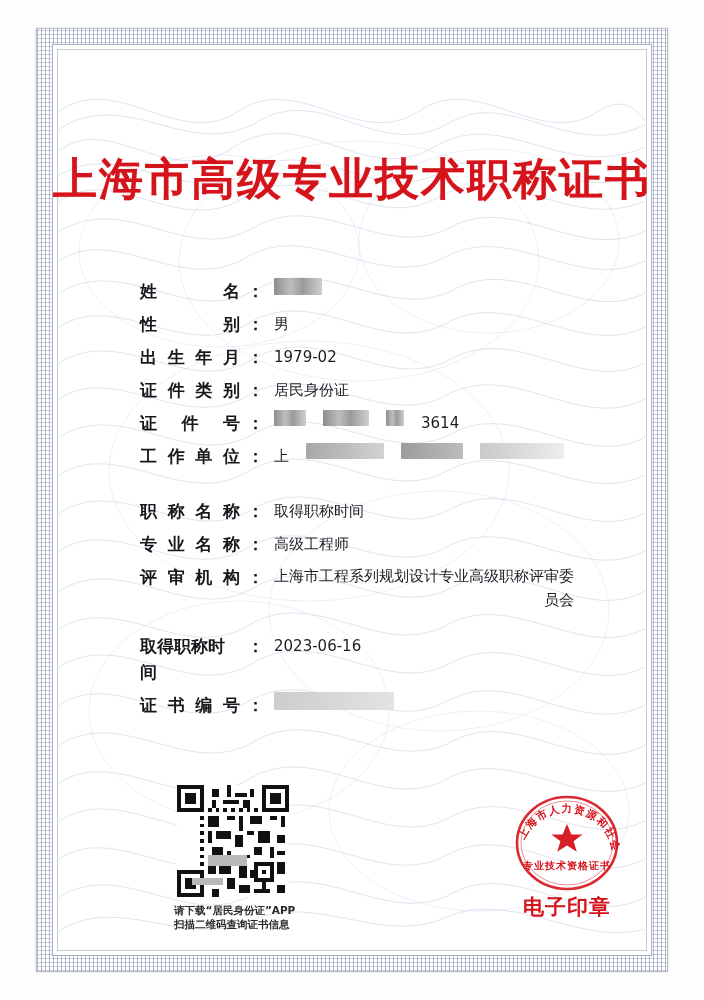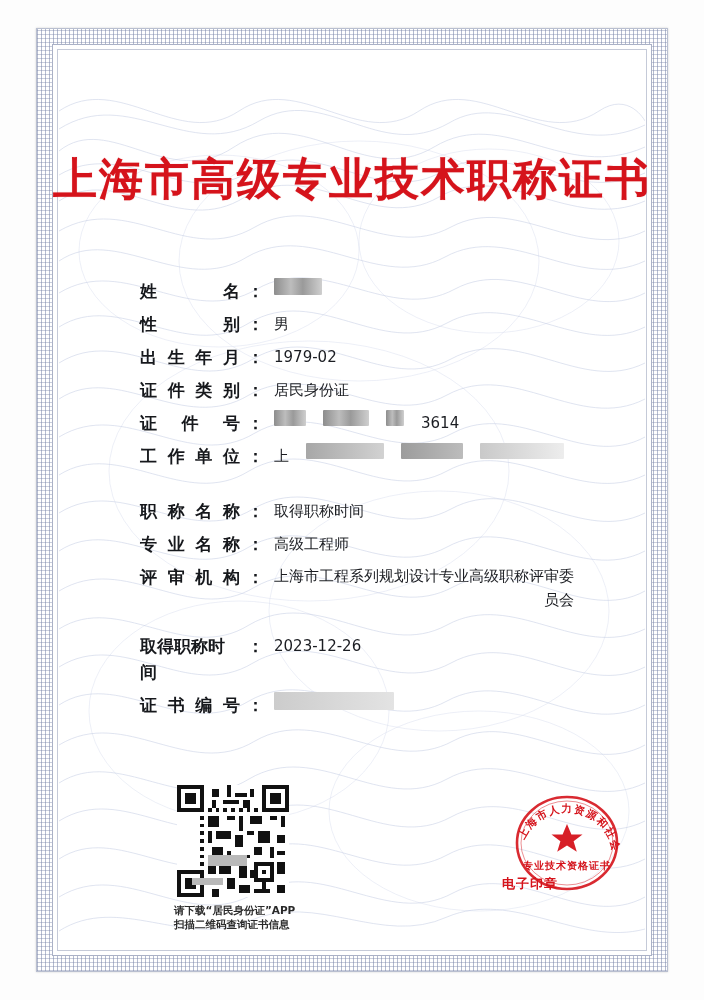--- a/index.html
+++ b/index.html
@@ -187,23 +187,24 @@
     position: absolute;
     left: 466px;
     top: 763px;
     width: 130px;
     height: 130px;
   }
   .seal svg { display: block; }
   .seal-text {
     position: absolute;
     left: 0; right: 0;
-    top: 84px;
+    top: 102px;
+    text-align: center;
     color: #d5131b;
-    font-size: 13px;
+    font-size: 21px;
     font-weight: 700;
     letter-spacing: 1px;
   }
 </style>
 </head>
 <body>
 
 <div class="page">
   <div class="cert">
 
@@ -385,21 +386,21 @@
         <div class="value wrap">上海市工程系列规划设计专业高级职称评审委员会</div>
       </div>
 
       <div class="gap-sm"></div>
 
       <div class="row">
         <div class="label">
           <span class="lbl-tight">取得职称时间</span>
             <span class="colon">：</span>
         </div>
-        <div class="value">2023-12-26</div>
+        <div class="value">2023-06-16</div>
       </div>
 
       <div class="row">
         <div class="label">
           <span class="lbl-spread">
               <span>证</span>
               <span>书</span>
               <span>编</span>
               <span>号</span>
             </span>

